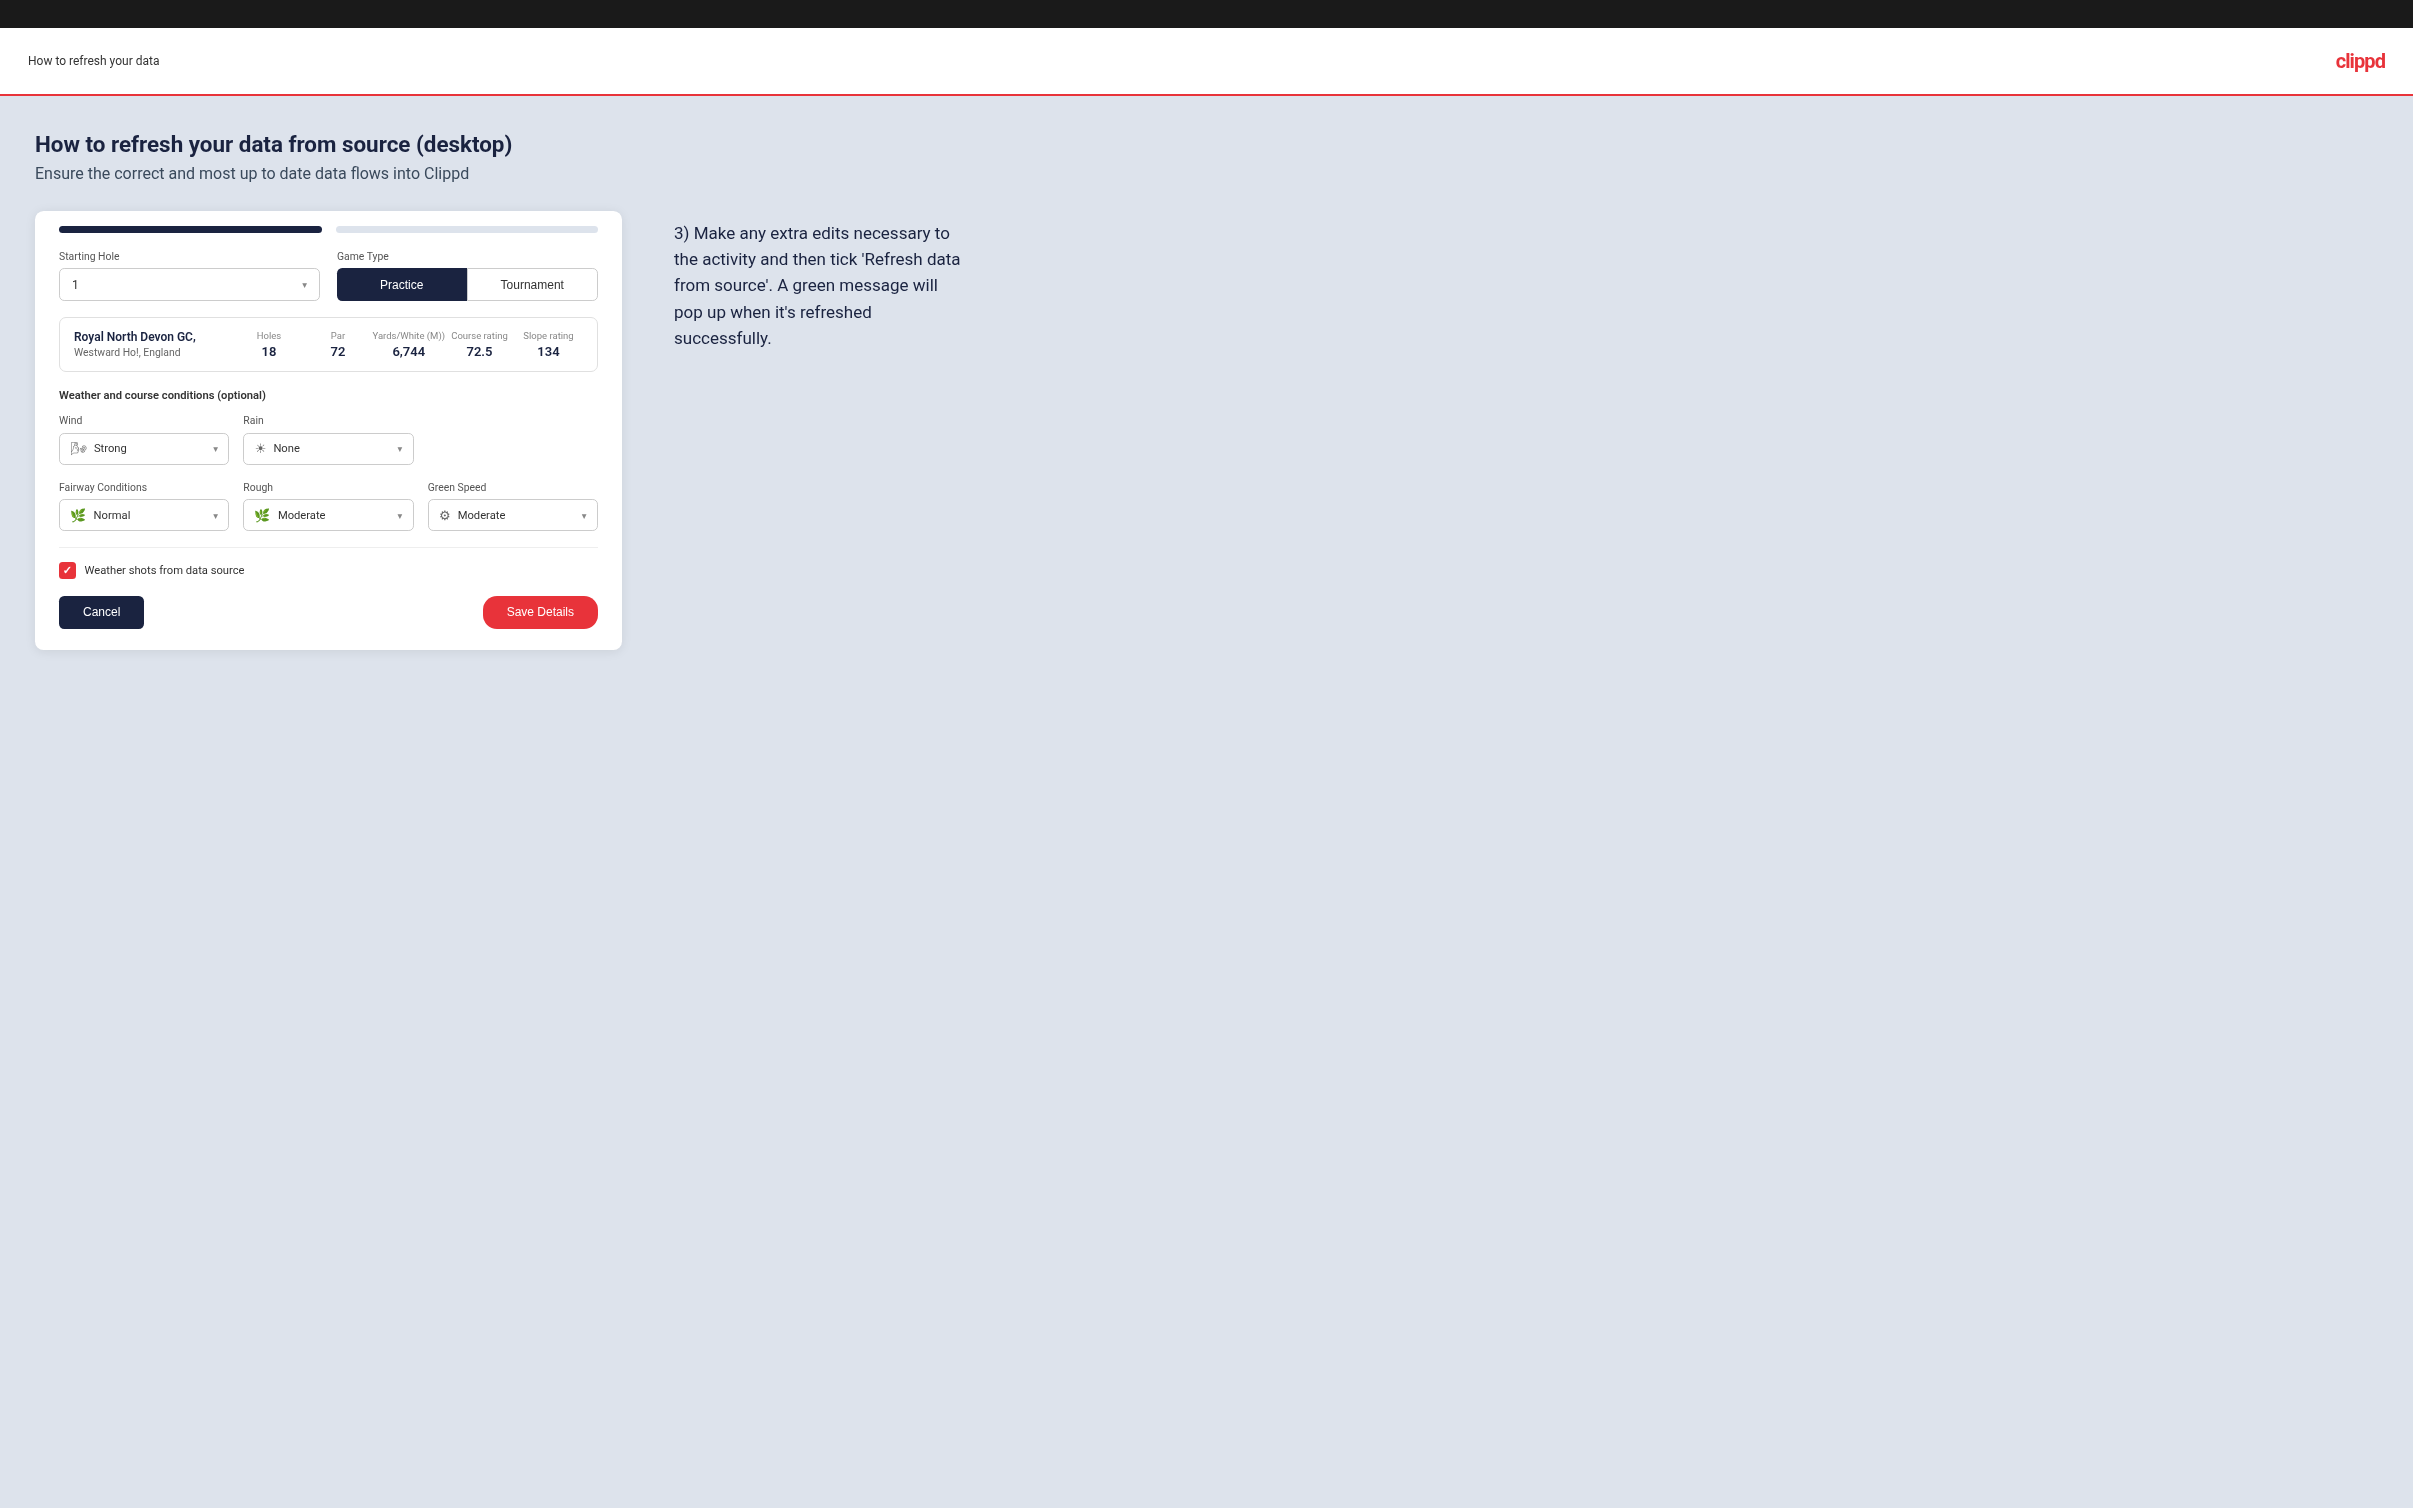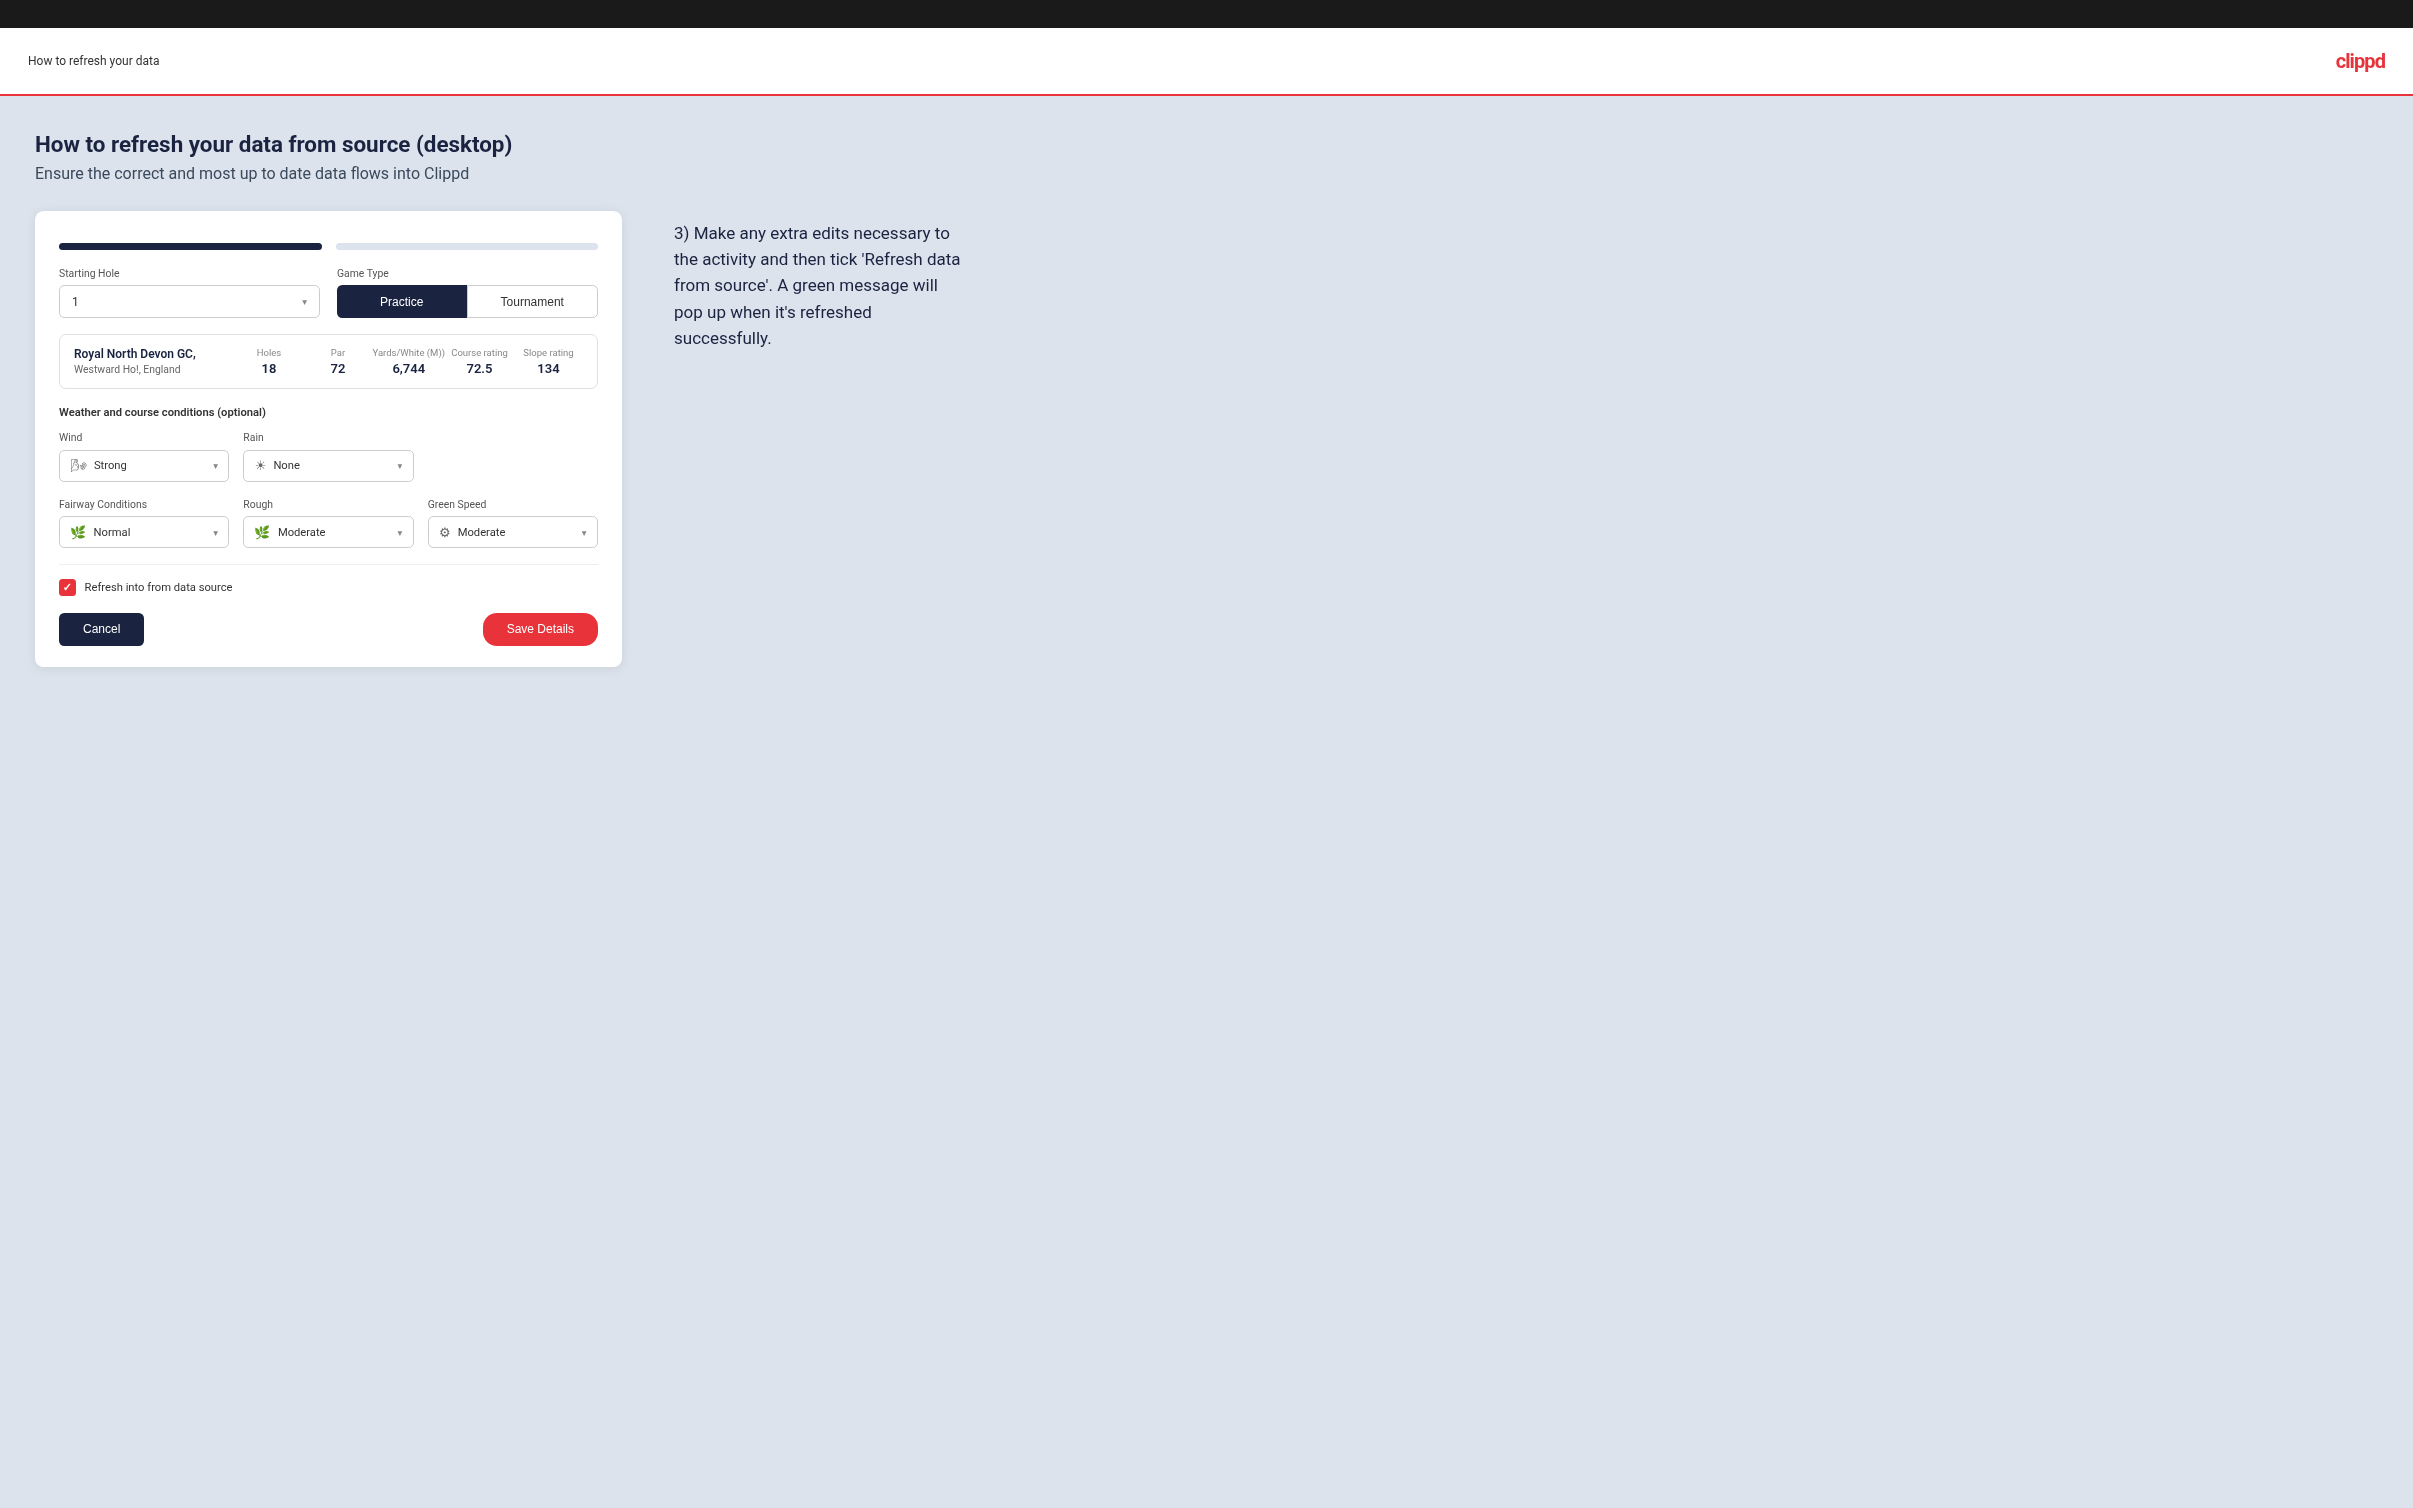--- a/index.html
+++ b/index.html
@@ -47,21 +47,21 @@
       margin-bottom: 28px;
     }
     .content-row {
       display: flex;
       gap: 52px;
       align-items: flex-start;
     }
     .card {
       background: #fff;
       border-radius: 8.6px;
-      padding: 32px 24px 21px 24px;
+      padding: 15px 24px 21px 24px;
       width: 587px;
       min-width: 518px;
       box-shadow: 0 1.7px 10.4px rgba(0,0,0,0.08);
     }
     .card-top-strip {
       display: flex;
       gap: 14px;
       margin-bottom: 17px;
     }
     .card-tab {
@@ -398,21 +398,21 @@
           </div>
         </div>
       </div>
 
       <hr class="divider">
 
       <div class="checkbox-row">
         <div class="checkbox-custom">
           <span class="check-mark">✓</span>
         </div>
-        <span class="checkbox-label">Refresh into from data source</span>
+        <span class="checkbox-label">Weather shots from data source</span>
       </div>
 
       <div class="btn-row">
         <button class="btn-cancel">Cancel</button>
         <button class="btn-save">Save Details</button>
       </div>
     </div>
 
     <div class="side-instruction">
       <p class="side-instruction-text">3) Make any extra edits necessary to the activity and then tick 'Refresh data from source'. A green message will pop up when it's refreshed successfully.</p>

